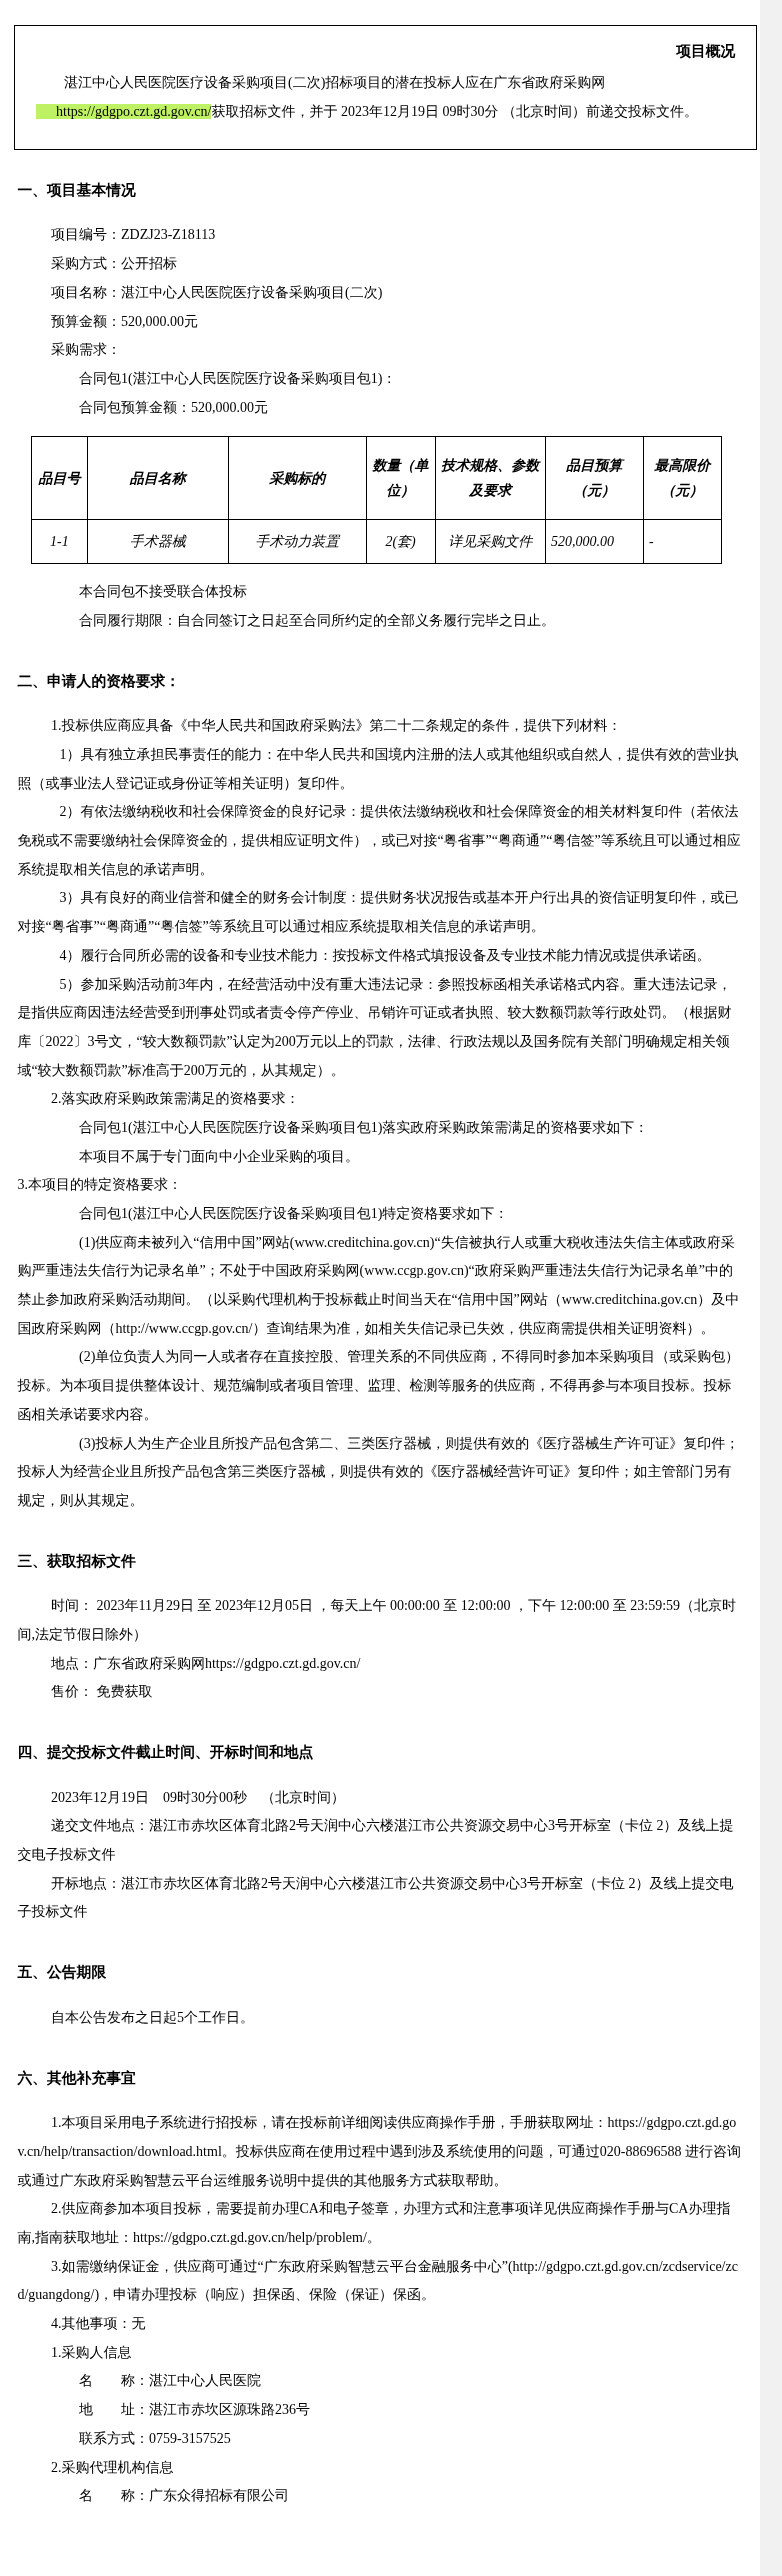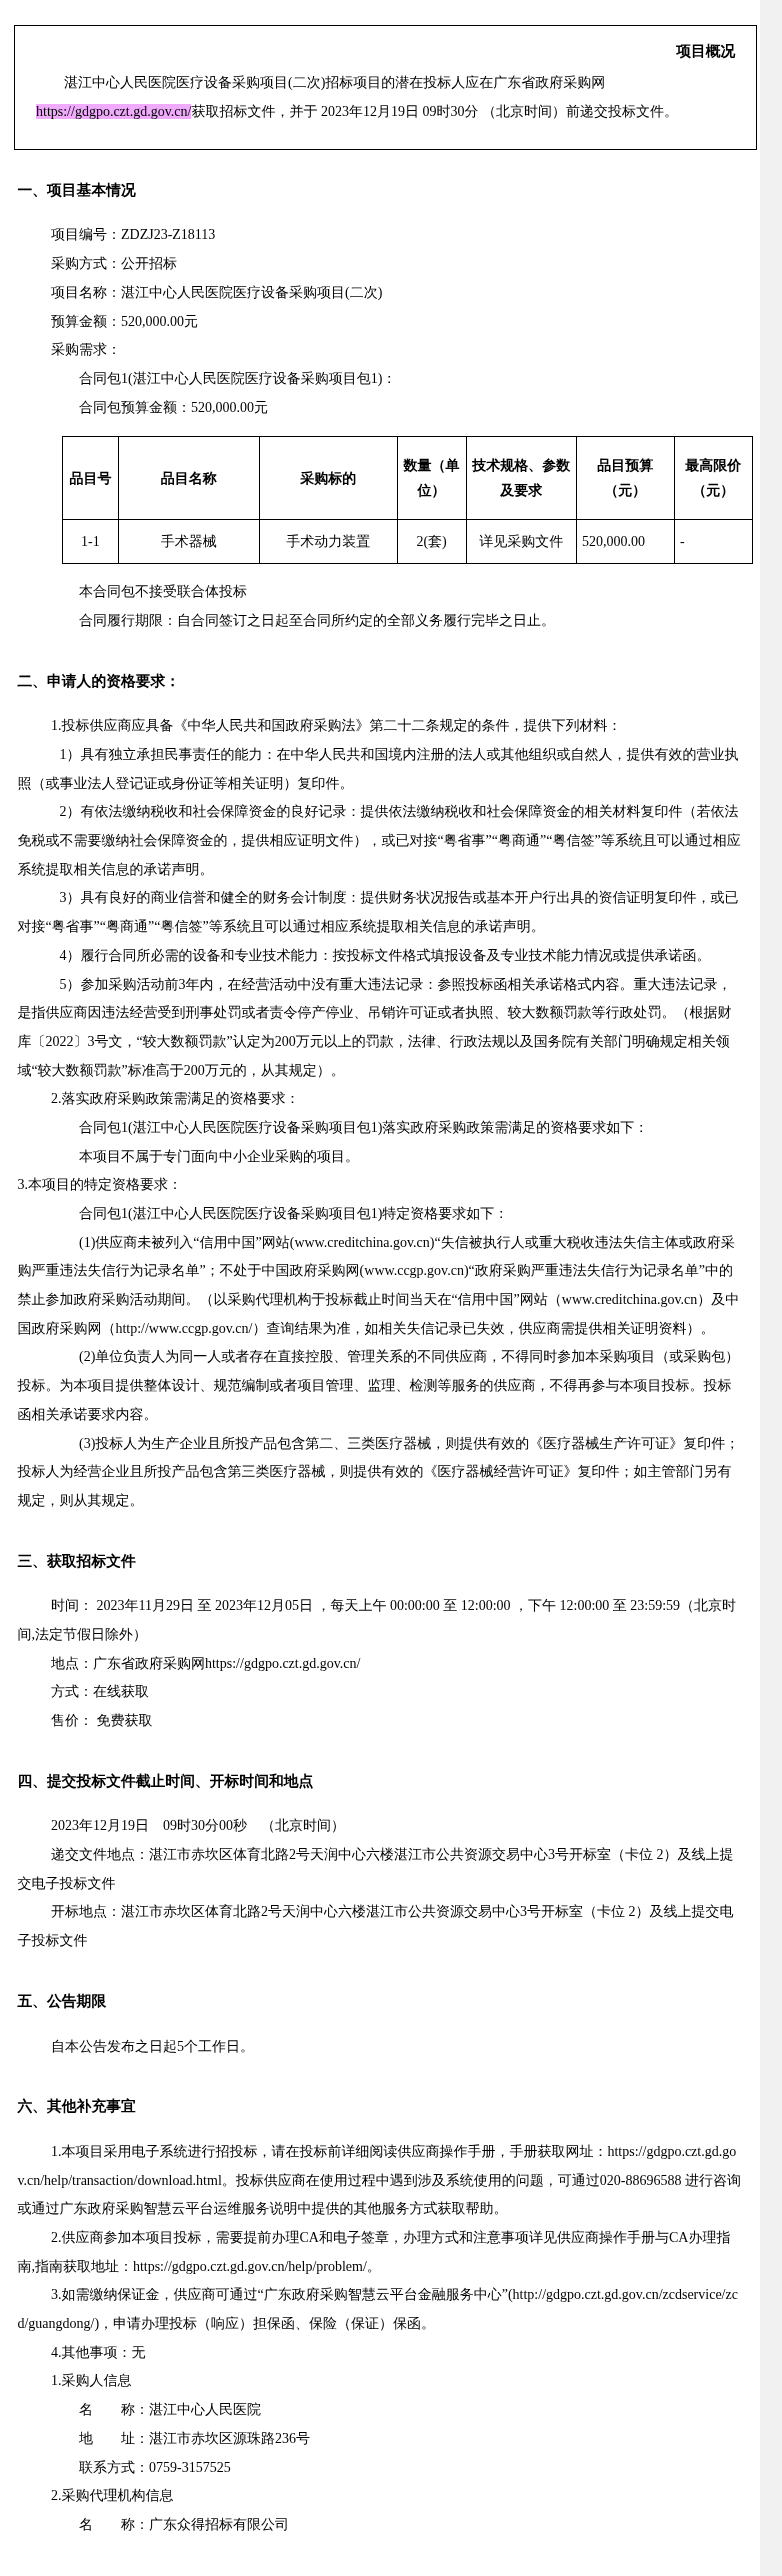--- a/index.html
+++ b/index.html
@@ -15,38 +15,39 @@
     box-sizing:border-box;
     padding:0.9px 0 35px 0;
   }
   .box {
     margin:24px 2.6px 0 14px;
     border:1.7px solid #000;
     padding:8.7px 21px 22.6px 21px;
   }
   .box-title { font-size:14.8px; font-weight:bold; margin:7px 0 8.7px 0;text-align:right; }
   .box p { margin:0; font-size:14px; line-height:2.05; text-indent:2em; }
-  .hl { background:#f0abfc; }
+  .hl { background:#bef264;padding-left:20px; }
   .doc { margin:0 17.4px; font-size:14px; }
   .doc p { margin:0; line-height:2.05; word-break:break-all; }
   h2 {
     font-size:14.8px; font-weight:bold;
     margin:35px 0 21px 0; line-height:1.4;
   }
   h2.first { margin-top:29.5px; }
   .i0 { text-indent:0; }
   .i2 { text-indent:2.4em; }
   .i3 { text-indent:3em; }
   .i4 { text-indent:4.4em; }
   table.items {
     border-collapse:collapse;
-    margin:14px 0 14px 45px;
+    margin:14px 0 14px 14px;
     width:calc(100% - 35px);
     table-layout:fixed;
     font-size:14px;
+    font-style:italic;
   }
   table.items th, table.items td {
     border:0.9px solid #000;
     text-align:center;
     vertical-align:middle;
     padding:3.5px 5.2px;
     line-height:1.8;
     word-break:break-all;
   }
   table.items th { height:75px; font-weight:bold; }
@@ -125,21 +126,20 @@
     <p class="i4">本项目不属于专门面向中小企业采购的项目。</p>
     <p class="i0">3.本项目的特定资格要求：</p>
     <p class="i4">合同包1(湛江中心人民医院医疗设备采购项目包1)特定资格要求如下：</p>
     <p class="i4">(1)供应商未被列入“信用中国”网站(www.creditchina.gov.cn)“失信被执行人或重大税收违法失信主体或政府采购严重违法失信行为记录名单”；不处于中国政府采购网(www.ccgp.gov.cn)“政府采购严重违法失信行为记录名单”中的禁止参加政府采购活动期间。（以采购代理机构于投标截止时间当天在“信用中国”网站（www.creditchina.gov.cn）及中国政府采购网（http://www.ccgp.gov.cn/）查询结果为准，如相关失信记录已失效，供应商需提供相关证明资料）。</p>
     <p class="i4">(2)单位负责人为同一人或者存在直接控股、管理关系的不同供应商，不得同时参加本采购项目（或采购包）投标。为本项目提供整体设计、规范编制或者项目管理、监理、检测等服务的供应商，不得再参与本项目投标。投标函相关承诺要求内容。</p>
     <p class="i4">(3)投标人为生产企业且所投产品包含第二、三类医疗器械，则提供有效的《医疗器械生产许可证》复印件；投标人为经营企业且所投产品包含第三类医疗器械，则提供有效的《医疗器械经营许可证》复印件；如主管部门另有规定，则从其规定。</p>
 
     <h2>三、获取招标文件</h2>
     <p class="i2">时间： 2023年11月29日 至 2023年12月05日 ，每天上午 00:00:00 至 12:00:00 ，下午 12:00:00 至 23:59:59（北京时间,法定节假日除外）</p>
     <p class="i2">地点：广东省政府采购网https://gdgpo.czt.gd.gov.cn/</p>
-    <p class="i2">方式：在线获取</p>
     <p class="i2">售价： 免费获取</p>
 
     <h2>四、提交投标文件截止时间、开标时间和地点</h2>
     <p class="i2">2023年12月19日　09时30分00秒　（北京时间）</p>
     <p class="i2">递交文件地点：湛江市赤坎区体育北路2号天润中心六楼湛江市公共资源交易中心3号开标室（卡位 2）及线上提交电子投标文件</p>
     <p class="i2">开标地点：湛江市赤坎区体育北路2号天润中心六楼湛江市公共资源交易中心3号开标室（卡位 2）及线上提交电子投标文件</p>
 
     <h2>五、公告期限</h2>
     <p class="i2">自本公告发布之日起5个工作日。</p>
 

